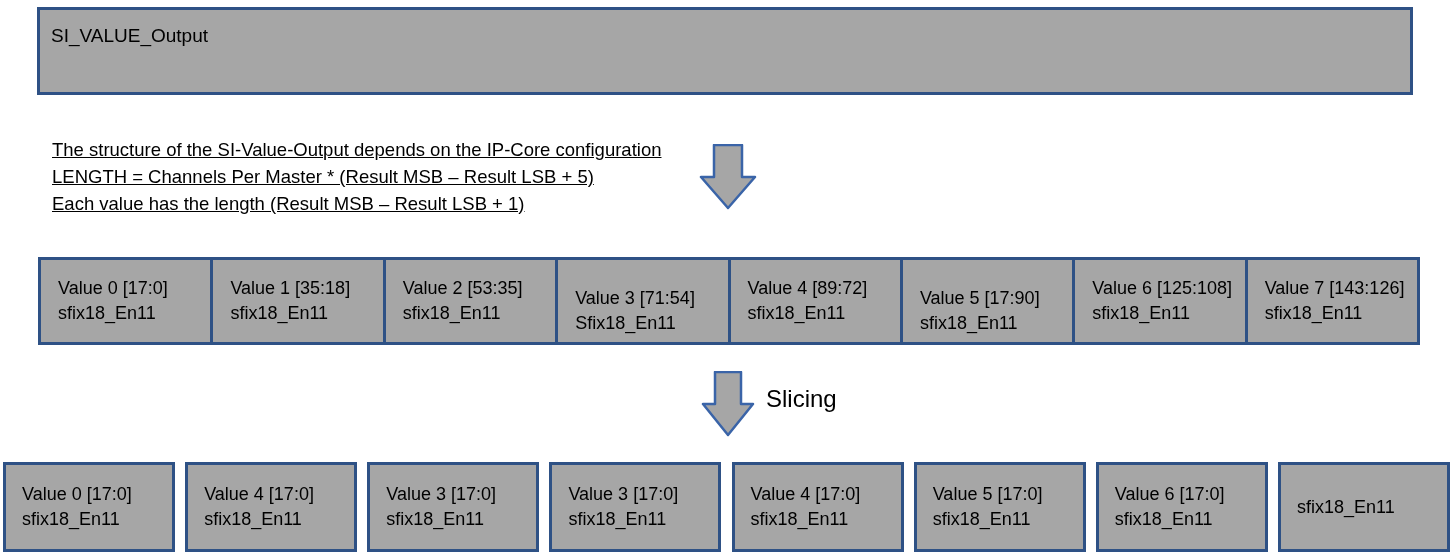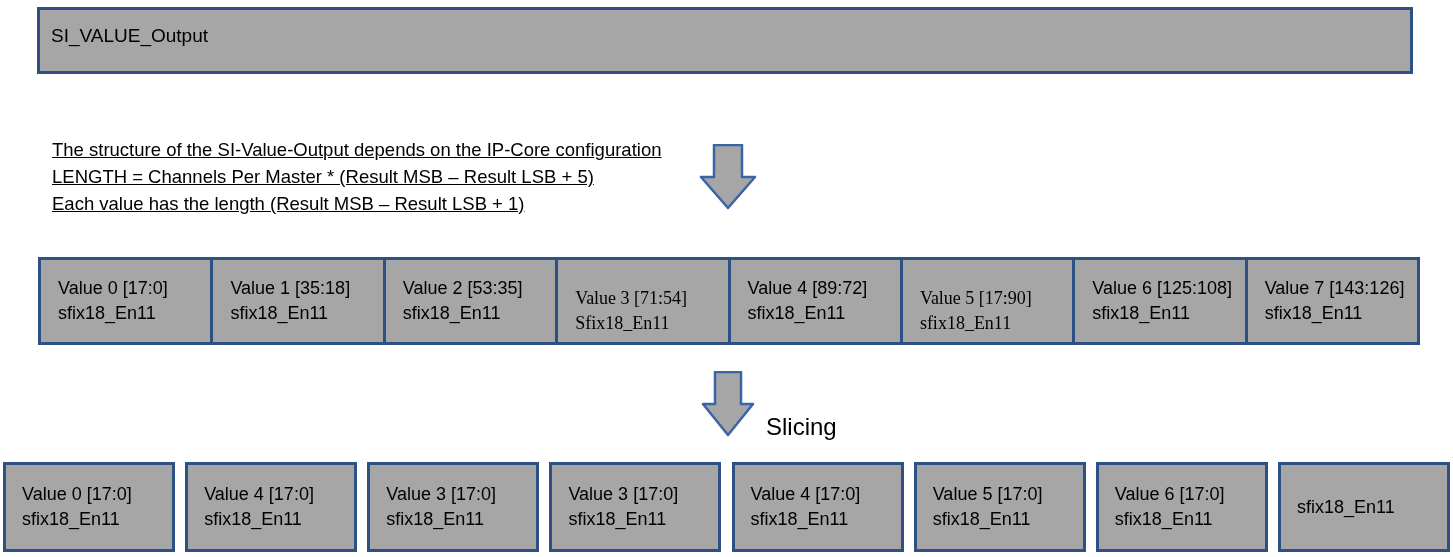--- a/index.html
+++ b/index.html
@@ -20,21 +20,21 @@
     position: relative;
     width: 1453px;
     height: 557px;
     background: var(--background);
     overflow: hidden;
   }
   
   .top-box {
     position: absolute;
     left: 37px; top: 7px;
-    width: 1376px; height: 67px;
+    width: 1376px; height: 88px;
     background: var(--box-fill);
     border: 3px solid var(--box-border);
     padding: 15px 10px 0 11px;
     font-size: 19px;
   }
   
   .desc {
     position: absolute;
     left: 52px; top: 136px;
     font-size: 18.5px;
@@ -43,21 +43,20 @@
     text-decoration: underline;
   }
   
   .arrow { position: absolute; }
   .arrow-1 { left: 699px; top: 144px; }
   .arrow-2 { left: 701px; top: 371px; }
   .slicing-label {
     position: absolute;
     left: 766px; top: 385px;
     font-size: 24px;
-    margin-top: 28px;
   }
   
   .packed-row {
     position: absolute;
     left: 38px; top: 257px;
     width: 1382px; height: 88px;
     display: flex;
   }
   .pcell {
     flex: 1;
@@ -66,21 +65,21 @@
     margin-left: -3px;
     display: flex;
     flex-direction: column;
     justify-content: center;
     padding-left: 17px;
     font-size: 18px;
     line-height: 25px;
   }
   .pcell:first-child { margin-left: 0; }
   .pcell .cell-text { white-space: nowrap; }
-  .pcell.low .cell-text { transform: translateY(10px); font-family: Liberation Serif, serif; }
+  .pcell.low .cell-text { transform: translateY(10px); }
   
   .sliced-row {
     position: absolute;
     left: 3px; top: 462px;
     width: 1447px; height: 90px;
     display: flex;
     justify-content: space-between;
   }
   .sbox {
     width: 172px; height: 90px;

